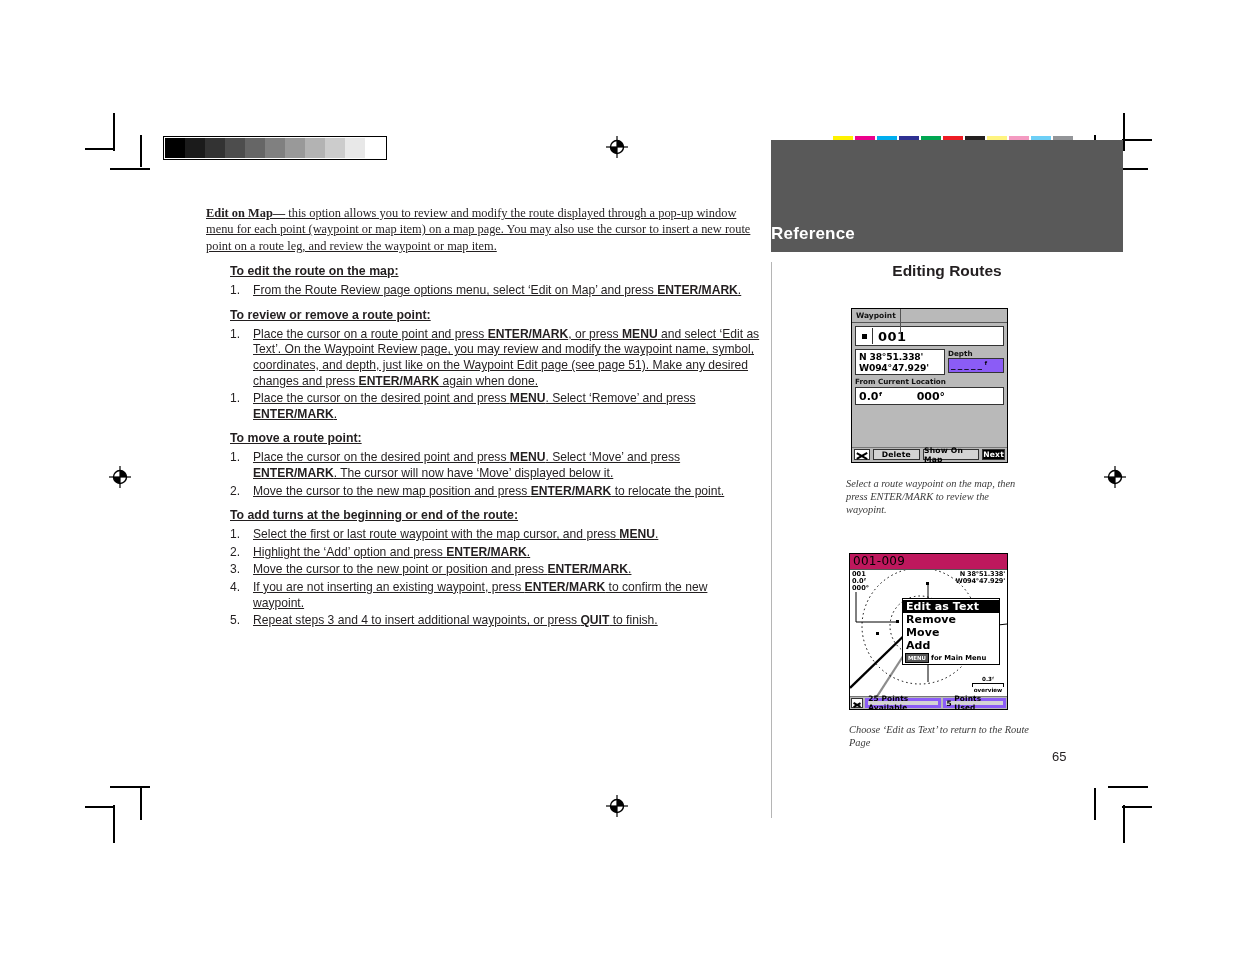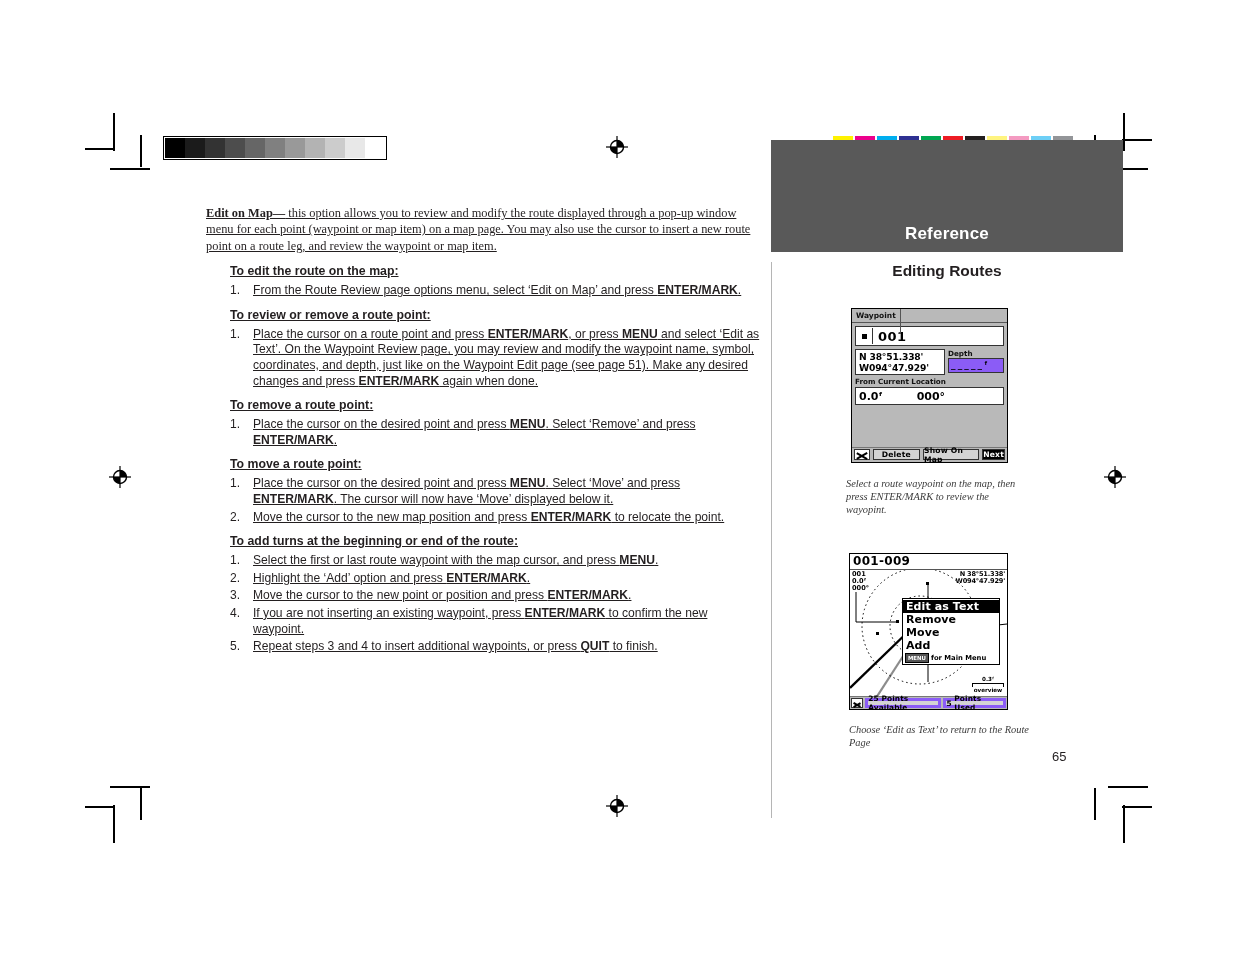--- a/index.html
+++ b/index.html
@@ -49,21 +49,20 @@
   
   .ref-block {
     position: absolute;
     left: 771px; top: 140px;
     width: 352px; height: 112px;
     background: #595959;
   }
   .ref-title {
     position: absolute;
     bottom: 8px; left: 0; right: 0;
-    text-align: center;
     color: #ffffff;
     font-size: 17px;
     font-weight: bold;
     letter-spacing: .2px;
   }
   .section-title {
     position: absolute;
     left: 771px; top: 262px;
     width: 352px;
     text-align: center;
@@ -242,23 +241,23 @@
     display: flex; align-items: center; justify-content: center;
     letter-spacing: .2px;
   }
   .wp-btn.delete { width: 47px; }
   .wp-btn.show   { width: 56px; }
   .wp-btn.next   { flex: 1 1 auto; background: #000; color: #fff; }
 
   
   .mp-titlebar {
     height: 15px;
-    background: #ffffff;
+    background: #be185d;
     border-bottom: 1px solid #555;
-    font-size: 12px; font-weight: bold;
+    font-size: 12px; font-weight: normal;
     color: #000;
     padding-left: 3px;
     line-height: 15px;
     letter-spacing: .3px;
   }
   .mp-canvas {
     position: absolute;
     left: 0; right: 0; top: 16px; bottom: 13px;
     background: #fff;
     overflow: hidden;
@@ -460,21 +459,20 @@
   </p>
   <div id="sections-host">
       <h3 class="step-head">To edit the route on the map:</h3>
       <ol class="steps">
         <li><span class="num">1.</span><span>From the Route Review page options menu, select ‘Edit on Map’ and press <b>ENTER/MARK</b>.</span></li>
       </ol>
       <h3 class="step-head">To review or remove a route point:</h3>
       <ol class="steps">
         <li><span class="num">1.</span><span>Place the cursor on a route point and press <b>ENTER/MARK</b>, or press <b>MENU</b> and select ‘Edit as Text’. On the Waypoint Review page, you may review and modify the waypoint name, symbol, coordinates, and depth, just like on the Waypoint Edit page (see page 51). Make any desired changes and press <b>ENTER/MARK</b> again when done.</span></li>
       </ol>
-      <h3 class="step-head">To remove a route point:</h3>
       <ol class="steps">
         <li><span class="num">1.</span><span>Place the cursor on the desired point and press <b>MENU</b>.  Select ‘Remove’ and press <b>ENTER/MARK</b>.</span></li>
       </ol>
       <h3 class="step-head">To move a route point:</h3>
       <ol class="steps">
         <li><span class="num">1.</span><span>Place the cursor on the desired point and press <b>MENU</b>.  Select ‘Move’ and press <b>ENTER/MARK</b>. The cursor will now have ‘Move’ displayed below it.</span></li>
         <li><span class="num">2.</span><span>Move the cursor to the new map position and press <b>ENTER/MARK</b> to relocate the point.</span></li>
       </ol>
       <h3 class="step-head">To add turns at the beginning or end of the route:</h3>
       <ol class="steps">

